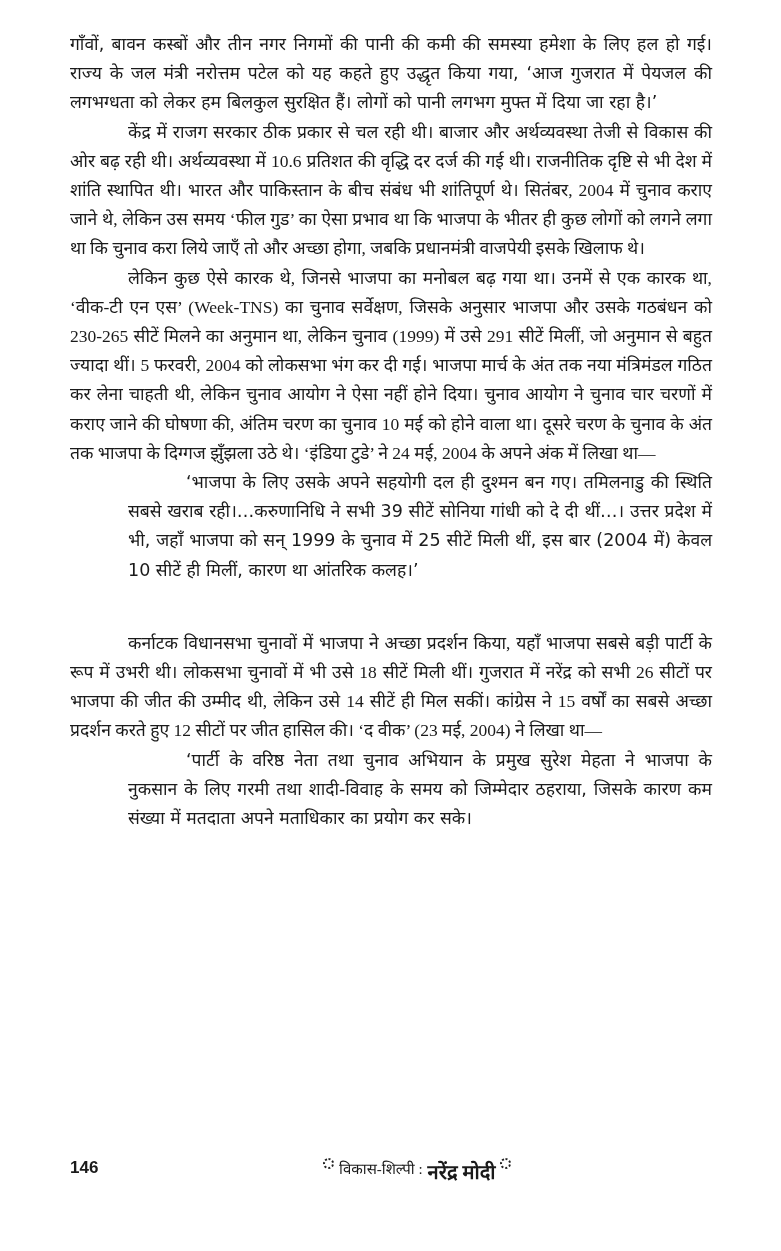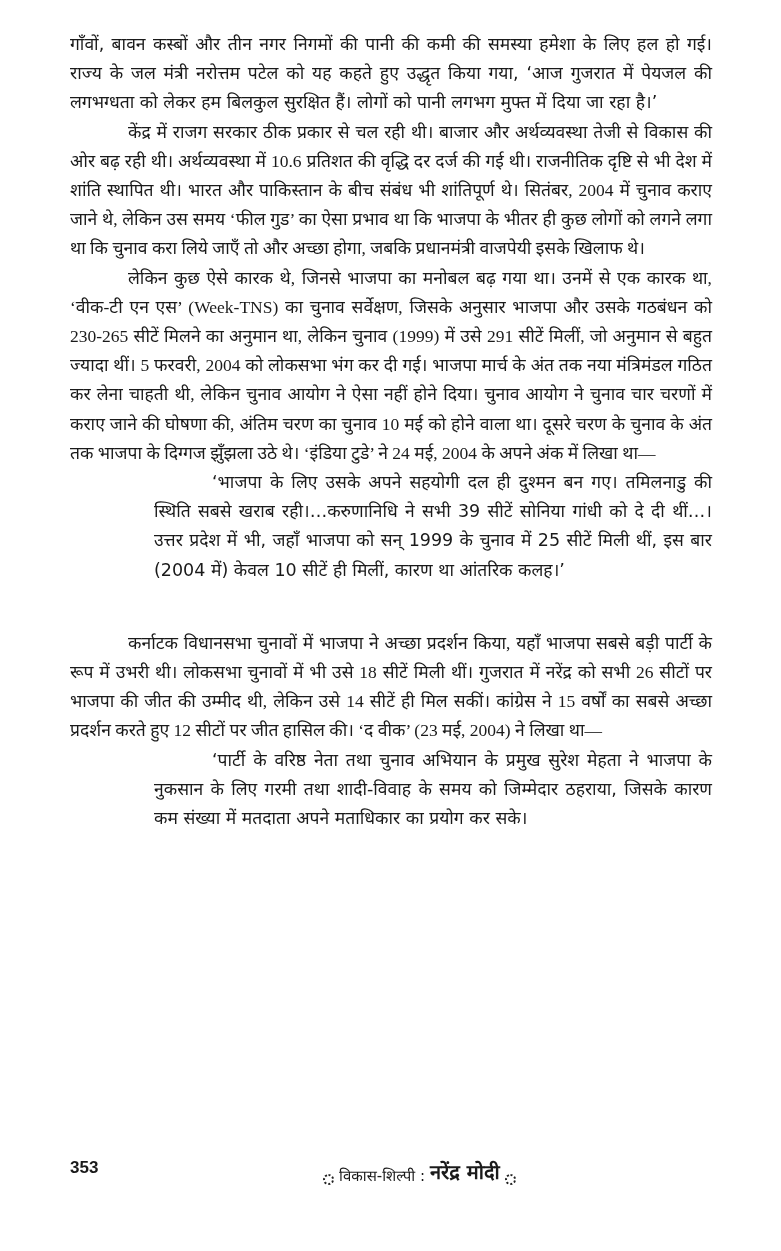--- a/index.html
+++ b/index.html
@@ -6,33 +6,33 @@
   body {
     width: 781px; height: 1251px; position: relative; overflow: hidden;
     font-family: "DejaVu Sans", sans-serif; color: #1a1a1a;
   }
   .page { position: absolute; left: 70px; top: 30px; width: 642px; }
   .p {
     font-size: 17.5px; line-height: 29.2px; margin: 0;
     text-align: justify; text-align-last: left;
   }
   .indent { text-indent: 58px; font-family: Liberation Serif, serif; }
-  .quote { margin-left: 84px; }
+  .quote { margin-left: 58px; }
   .quote .qfirst { text-indent: 58px; }
   .gap { height: 44px; }
   .footer {
     position: absolute; top: 1158px; left: 70px; width: 642px; height: 26px;
   }
   .page-num {
     position: absolute; left: 0; top: 0;
     font-family: "Liberation Sans", sans-serif; font-weight: bold; font-size: 17px;
   }
   .running {
     position: absolute; left: 253px; top: 0; font-size: 15px; white-space: nowrap;
-    display: flex; align-items: flex-end; gap: 5px;
+    display: flex; align-items: flex-start; gap: 5px; font-family: Liberation Serif, serif;
   }
   .running .bold { font-weight: bold; font-size: 20px; }
   .orn {
     display: inline-block; width: 11px; height: 11px; border-radius: 50%;
     border: 2px dotted #222; box-sizing: border-box;
   }
 </style>
 </head>
 <body>
 
@@ -44,20 +44,20 @@
     <p class="p qfirst">‘भाजपा के लिए उसके अपने सहयोगी दल ही दुश्मन बन गए। तमिलनाडु की स्थिति सबसे खराब रही।…करुणानिधि ने सभी 39 सीटें सोनिया गांधी को दे दी थीं…। उत्तर प्रदेश में भी, जहाँ भाजपा को सन् 1999 के चुनाव में 25 सीटें मिली थीं, इस बार (2004 में) केवल 10 सीटें ही मिलीं, कारण था आंतरिक कलह।’</p>
   </div>
   <div class="gap"></div>
   <p class="p indent">कर्नाटक विधानसभा चुनावों में भाजपा ने अच्छा प्रदर्शन किया, यहाँ भाजपा सबसे बड़ी पार्टी के रूप में उभरी थी। लोकसभा चुनावों में भी उसे 18 सीटें मिली थीं। गुजरात में नरेंद्र को सभी 26 सीटों पर भाजपा की जीत की उम्मीद थी, लेकिन उसे 14 सीटें ही मिल सकीं। कांग्रेस ने 15 वर्षों का सबसे अच्छा प्रदर्शन करते हुए 12 सीटों पर जीत हासिल की। ‘द वीक’ (23 मई, 2004) ने लिखा था—</p>
   <div class="quote">
     <p class="p qfirst">‘पार्टी के वरिष्ठ नेता तथा चुनाव अभियान के प्रमुख सुरेश मेहता ने भाजपा के नुकसान के लिए गरमी तथा शादी-विवाह के समय को जिम्मेदार ठहराया, जिसके कारण कम संख्या में मतदाता अपने मताधिकार का प्रयोग कर सके।</p>
   </div>
 </div>
 
 <div class="footer">
-  <span class="page-num">353</span>
+  <span class="page-num">146</span>
   <span class="running">
     <span class="orn"></span>
     <span>विकास-शिल्पी :</span>
     <span class="bold">नरेंद्र मोदी</span>
     <span class="orn"></span>
   </span>
 </div>
 
 </body></html>

